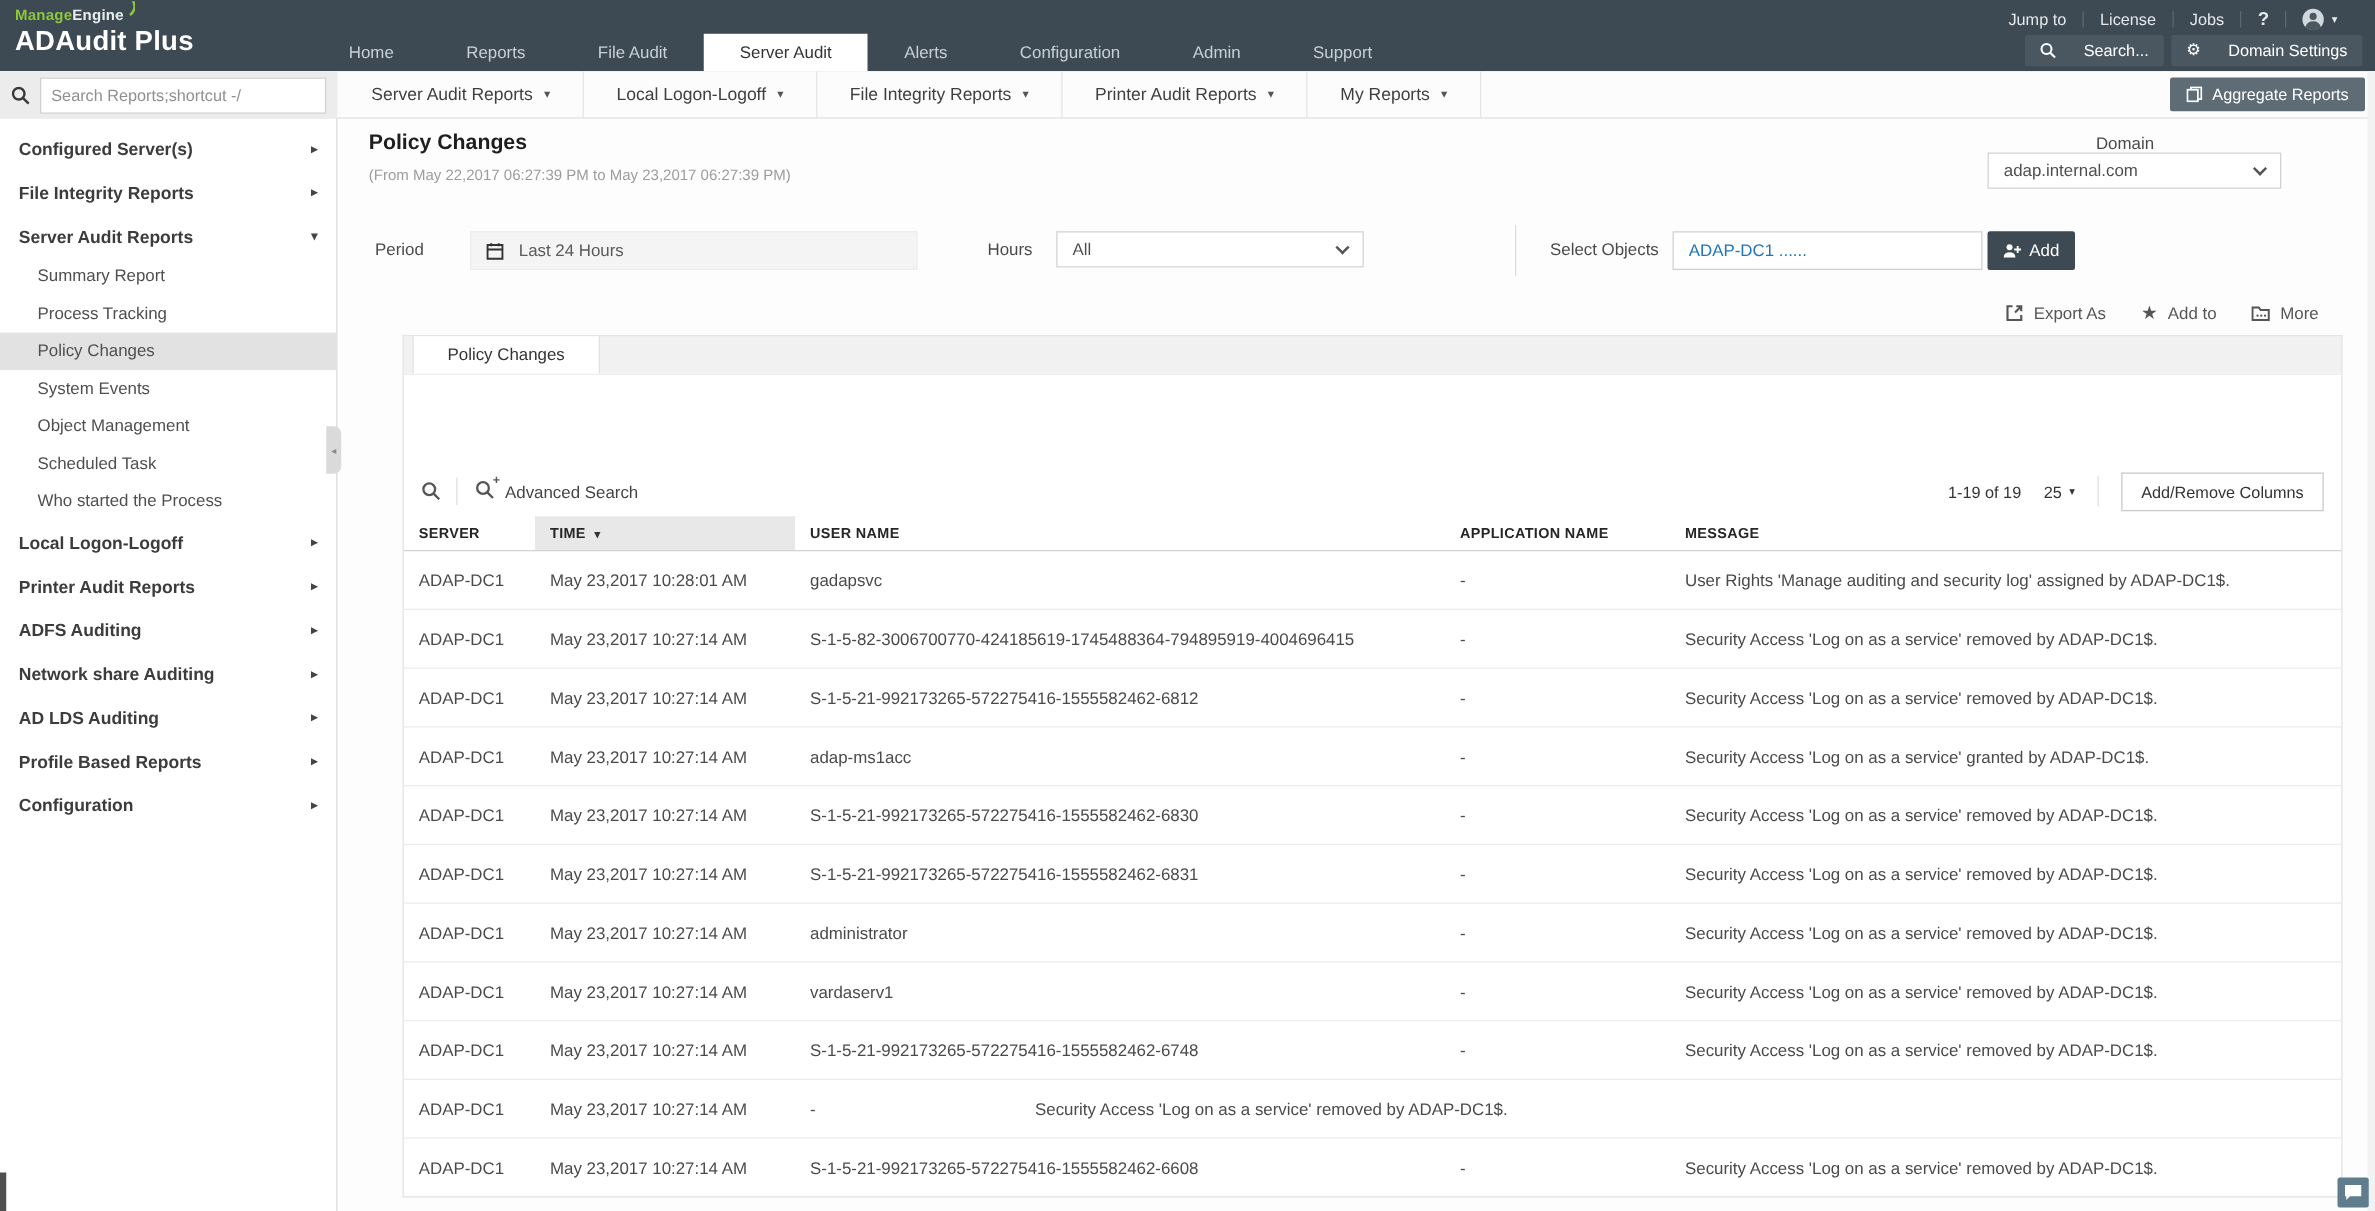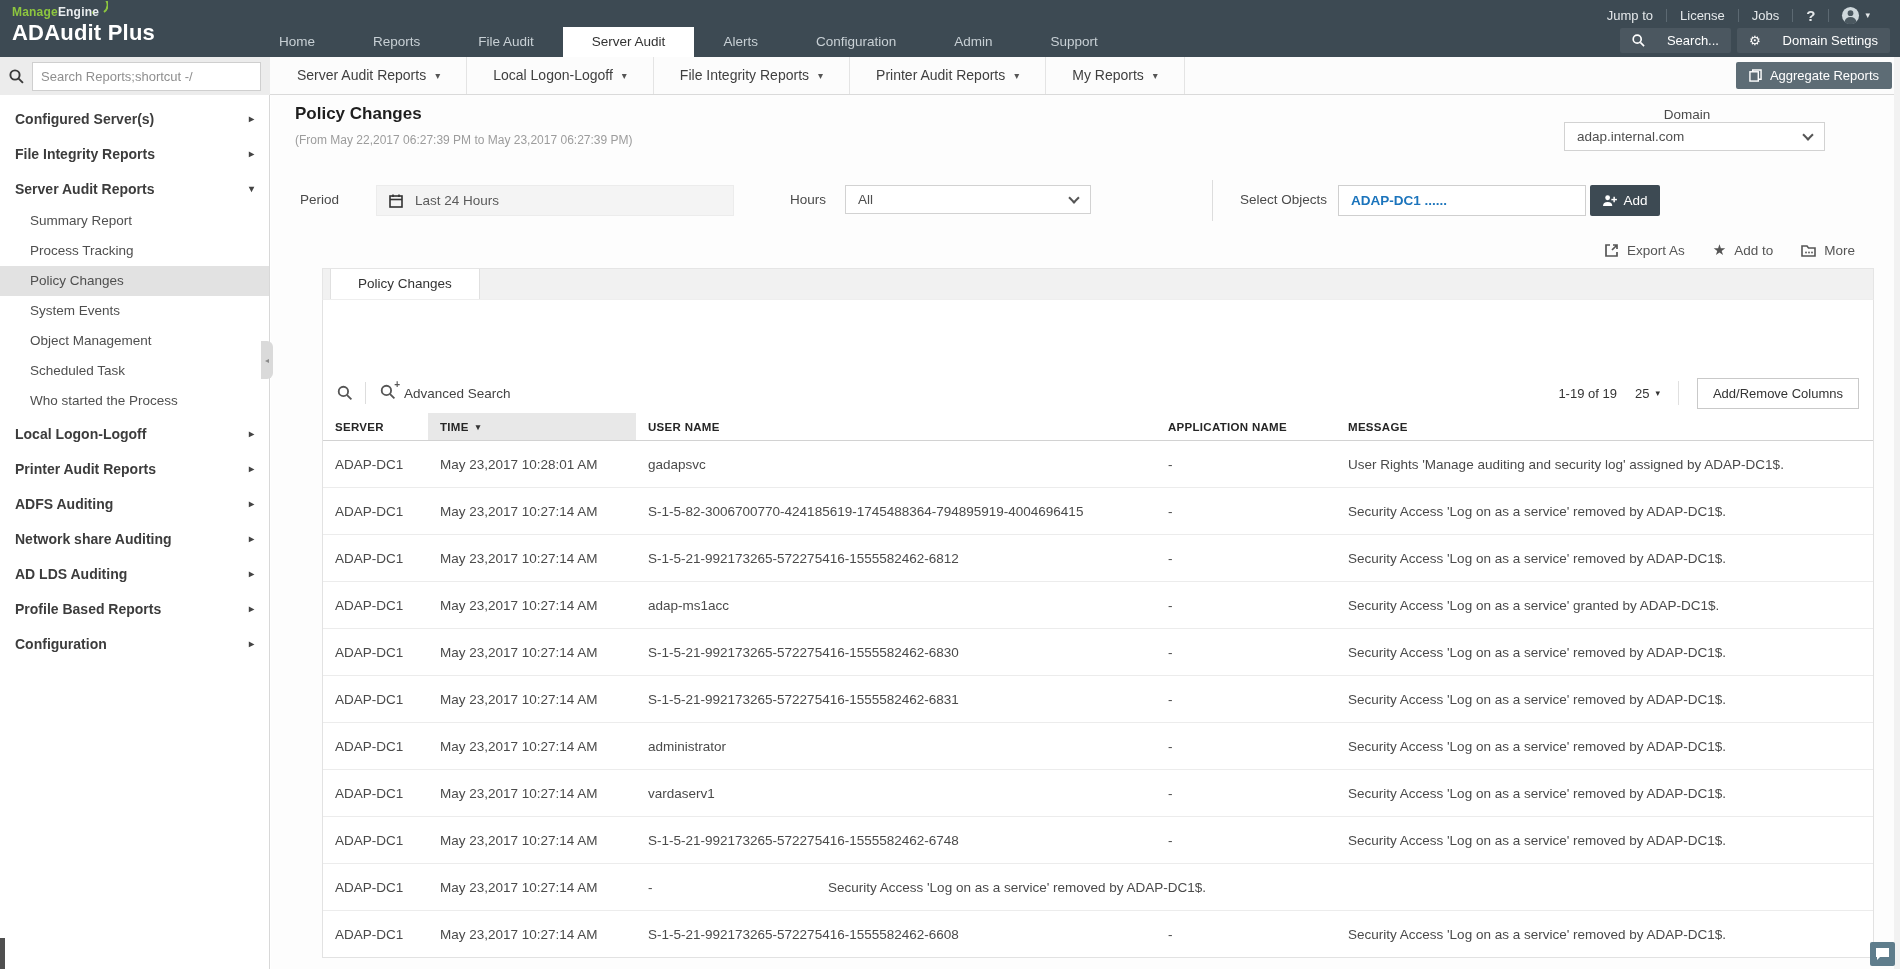--- a/index.html
+++ b/index.html
@@ -55,31 +55,31 @@
   
   .main { position:absolute; left:271px; top:95px; right:0; bottom:0; background:#fdfdfd; }
   .report-title { position:absolute; left:24px; top:9px; font-size:17px; font-weight:bold; color:#1e1e1e; }
   .report-subtitle { position:absolute; left:24px; top:38px; font-size:12px; color:#9c9c9c; }
   .domain-row { position:absolute; right:75px; top:12px; display:flex; align-items:center;flex-direction:column; }
   .domain-label { font-size:13.5px; color:#4a4a4a; margin-right:15px; }
   .select-box { position:relative; height:29px; background:#fff; border:1px solid #d2d2d2; display:flex; align-items:center; cursor:pointer; }
   .select-box .sel-text { padding:0 12px; font-size:13.5px; color:#4f4f4f; }
   .sel-chev { position:absolute; right:0; top:0; bottom:0; width:32px; display:flex; align-items:center; justify-content:center; }
   .chev { width:8px; height:8px; border-right:2px solid #555; border-bottom:2px solid #555; transform:rotate(45deg); margin-top:-4px; }
-  .domain-select { width:261px; }
+  .domain-select { width:235px; }
 
   .filter-label { position:absolute; top:97px; font-size:13.5px; color:#4a4a4a; }
   .period-field { position:absolute; left:105px; top:90px; width:358px; height:31px; background:#f4f4f4; border:1px solid #ececec;
              display:flex; align-items:center; cursor:pointer; }
   .cal-box { width:38px; display:flex; justify-content:center; color:#333; }
   .period-text { font-size:13.5px; color:#5a5a5a; }
   .hours-select { position:absolute; left:574px; top:90px; width:246px; }
   .filter-divider { position:absolute; left:941px; top:85px; height:41px; border-left:1px solid #ddd; }
   .objects-input { position:absolute; left:1067px; top:90px; width:248px; height:31px; border:1px solid #cfcfcf; background:#fff;
-             font-size:13.5px; font-weight:bold; color:#1b74bc; padding:0 12px; font-family:inherit; outline:none; }
+             font-size:13.5px; font-weight:normal; color:#1b74bc; padding:0 12px; font-family:inherit; outline:none; }
   .add-btn { position:absolute; left:1319px; top:90px; width:70px; height:31px; background:#3d4a53; color:#fff; border:none;
              border-radius:2px; font-size:13.5px; display:flex; align-items:center; justify-content:center; gap:6px; cursor:pointer; font-family:inherit; }
 
   .actions-row { position:absolute; right:45px; top:148px; display:flex; gap:28px; }
   .action-link { display:flex; align-items:center; gap:8px; font-size:13.5px; color:#555; cursor:pointer; }
   .star-glyph { font-family:"DejaVu Sans", sans-serif; font-size:15px; color:#555; line-height:1; }
 
   .tab-strip { position:absolute; left:51px; right:26px; top:173px; height:31px; background:#f1f1f1; border:1px solid #e5e5e5; border-bottom:none; display:flex; }
   .tab-active { height:31px; line-height:30px; padding:0 27px; background:#fff; color:#333; font-size:13.5px;
              border-left:1px solid #e0e0e0; border-right:1px solid #e0e0e0; margin-left:7px; cursor:pointer; }

